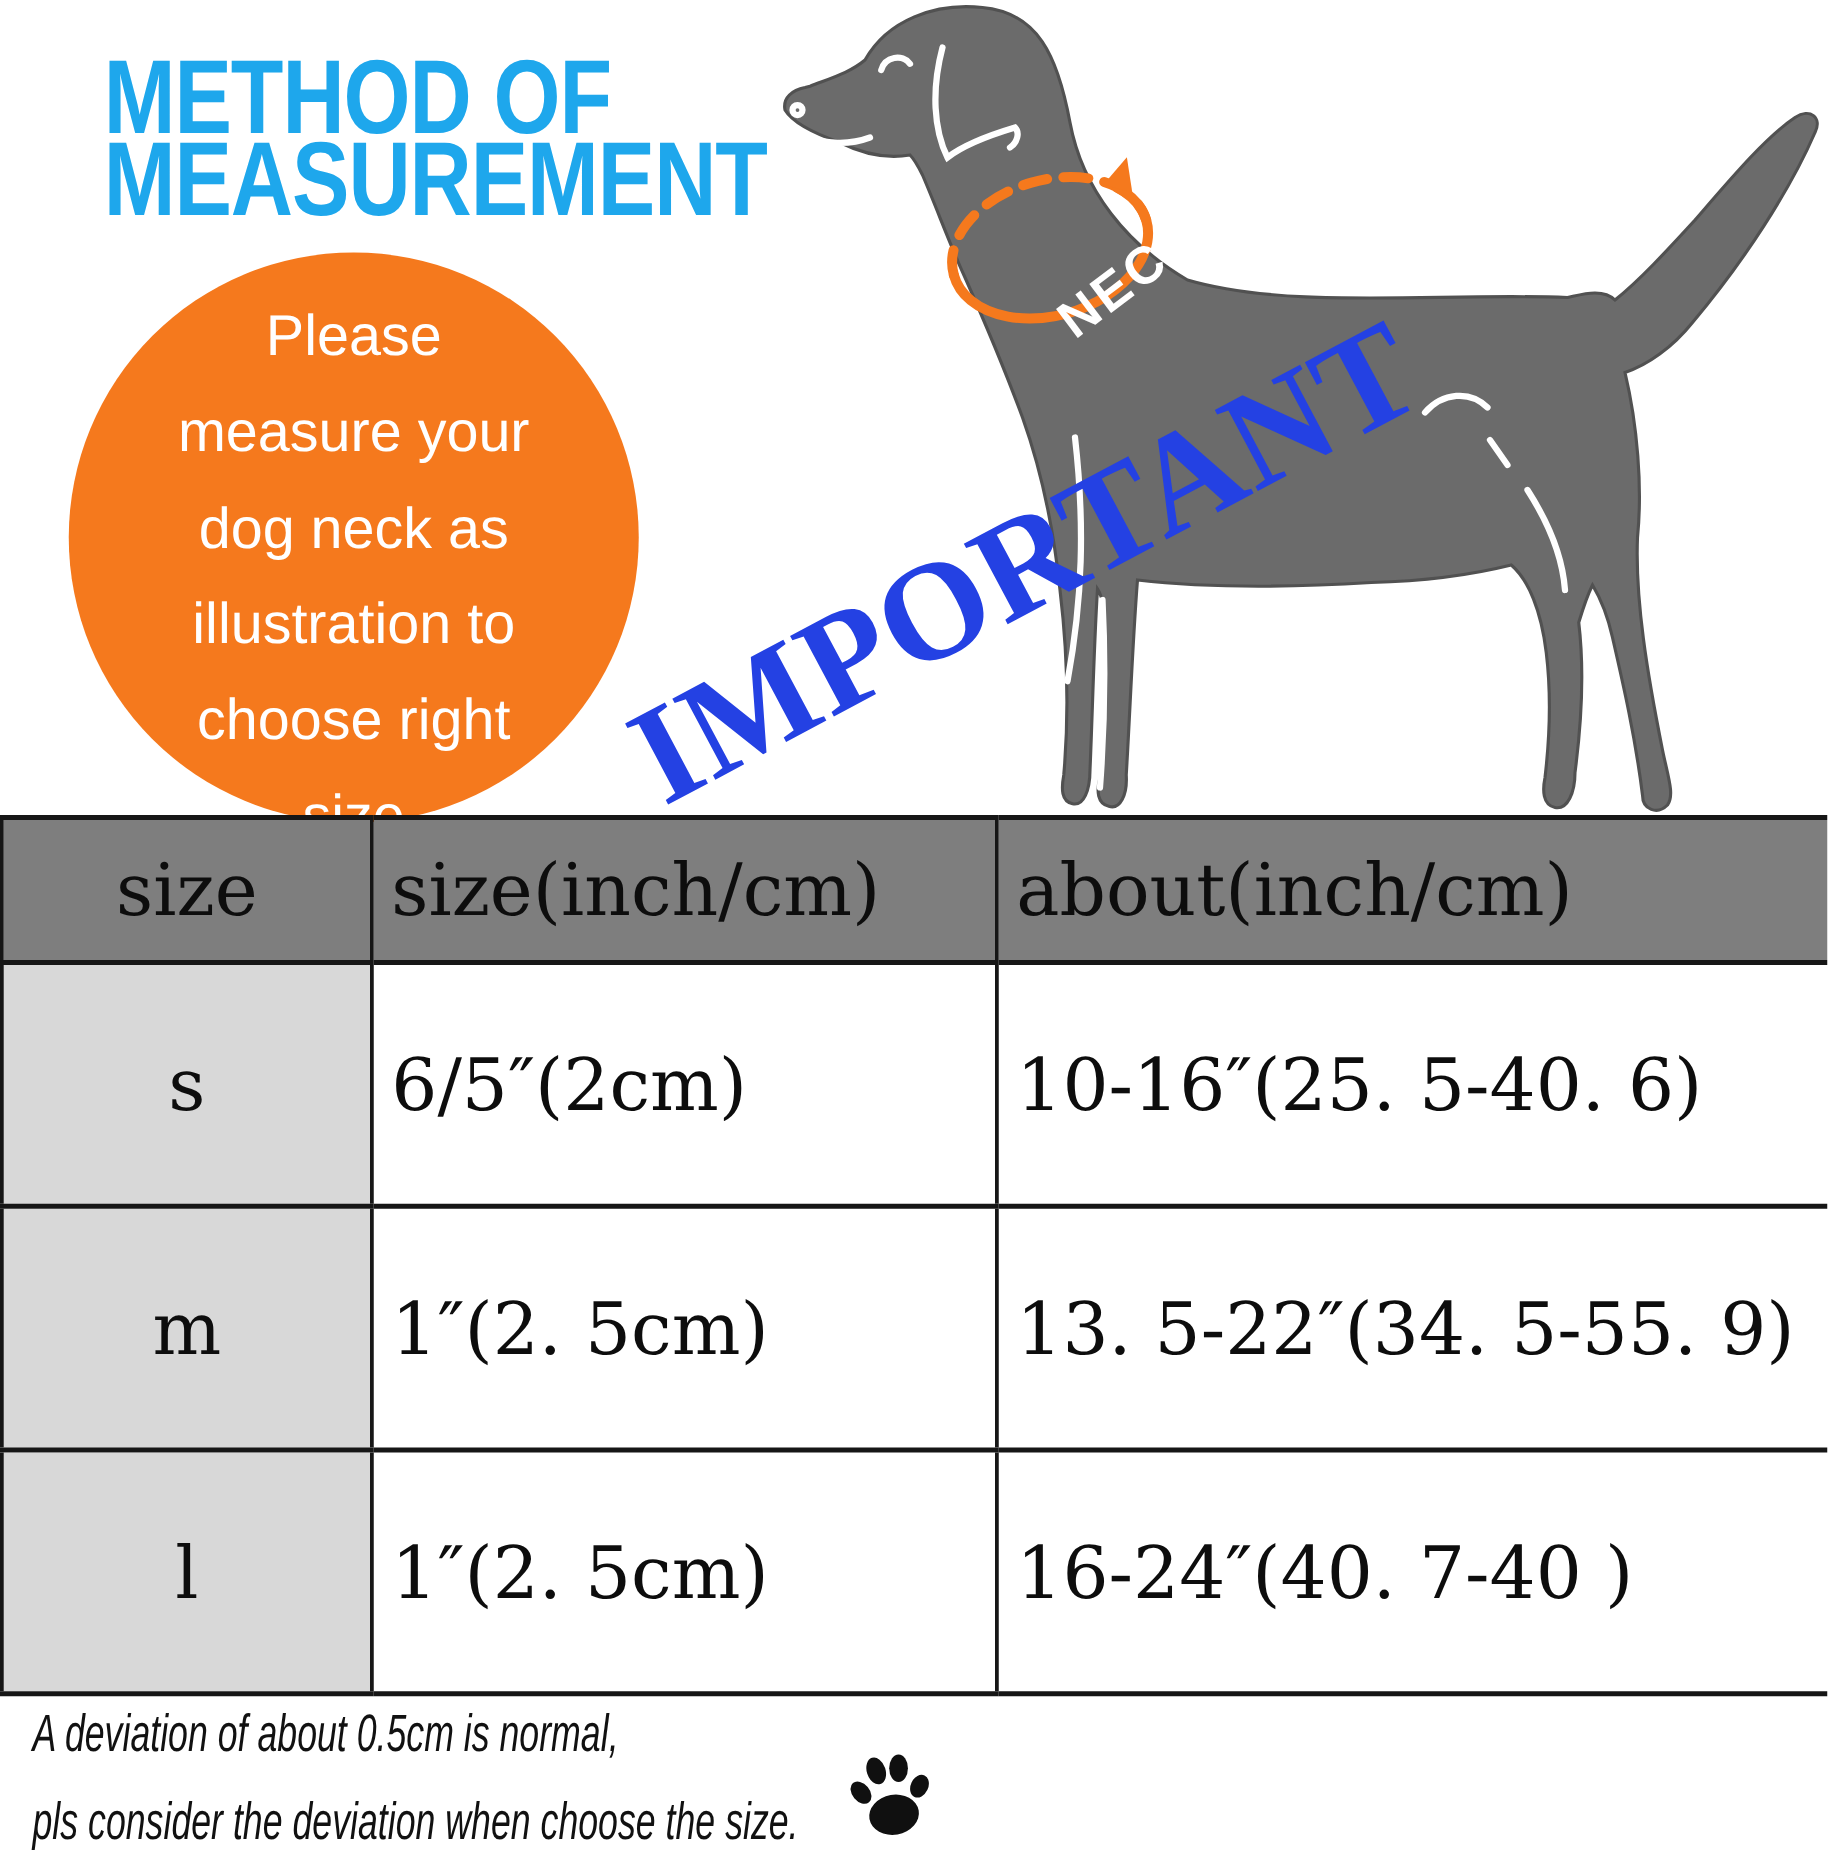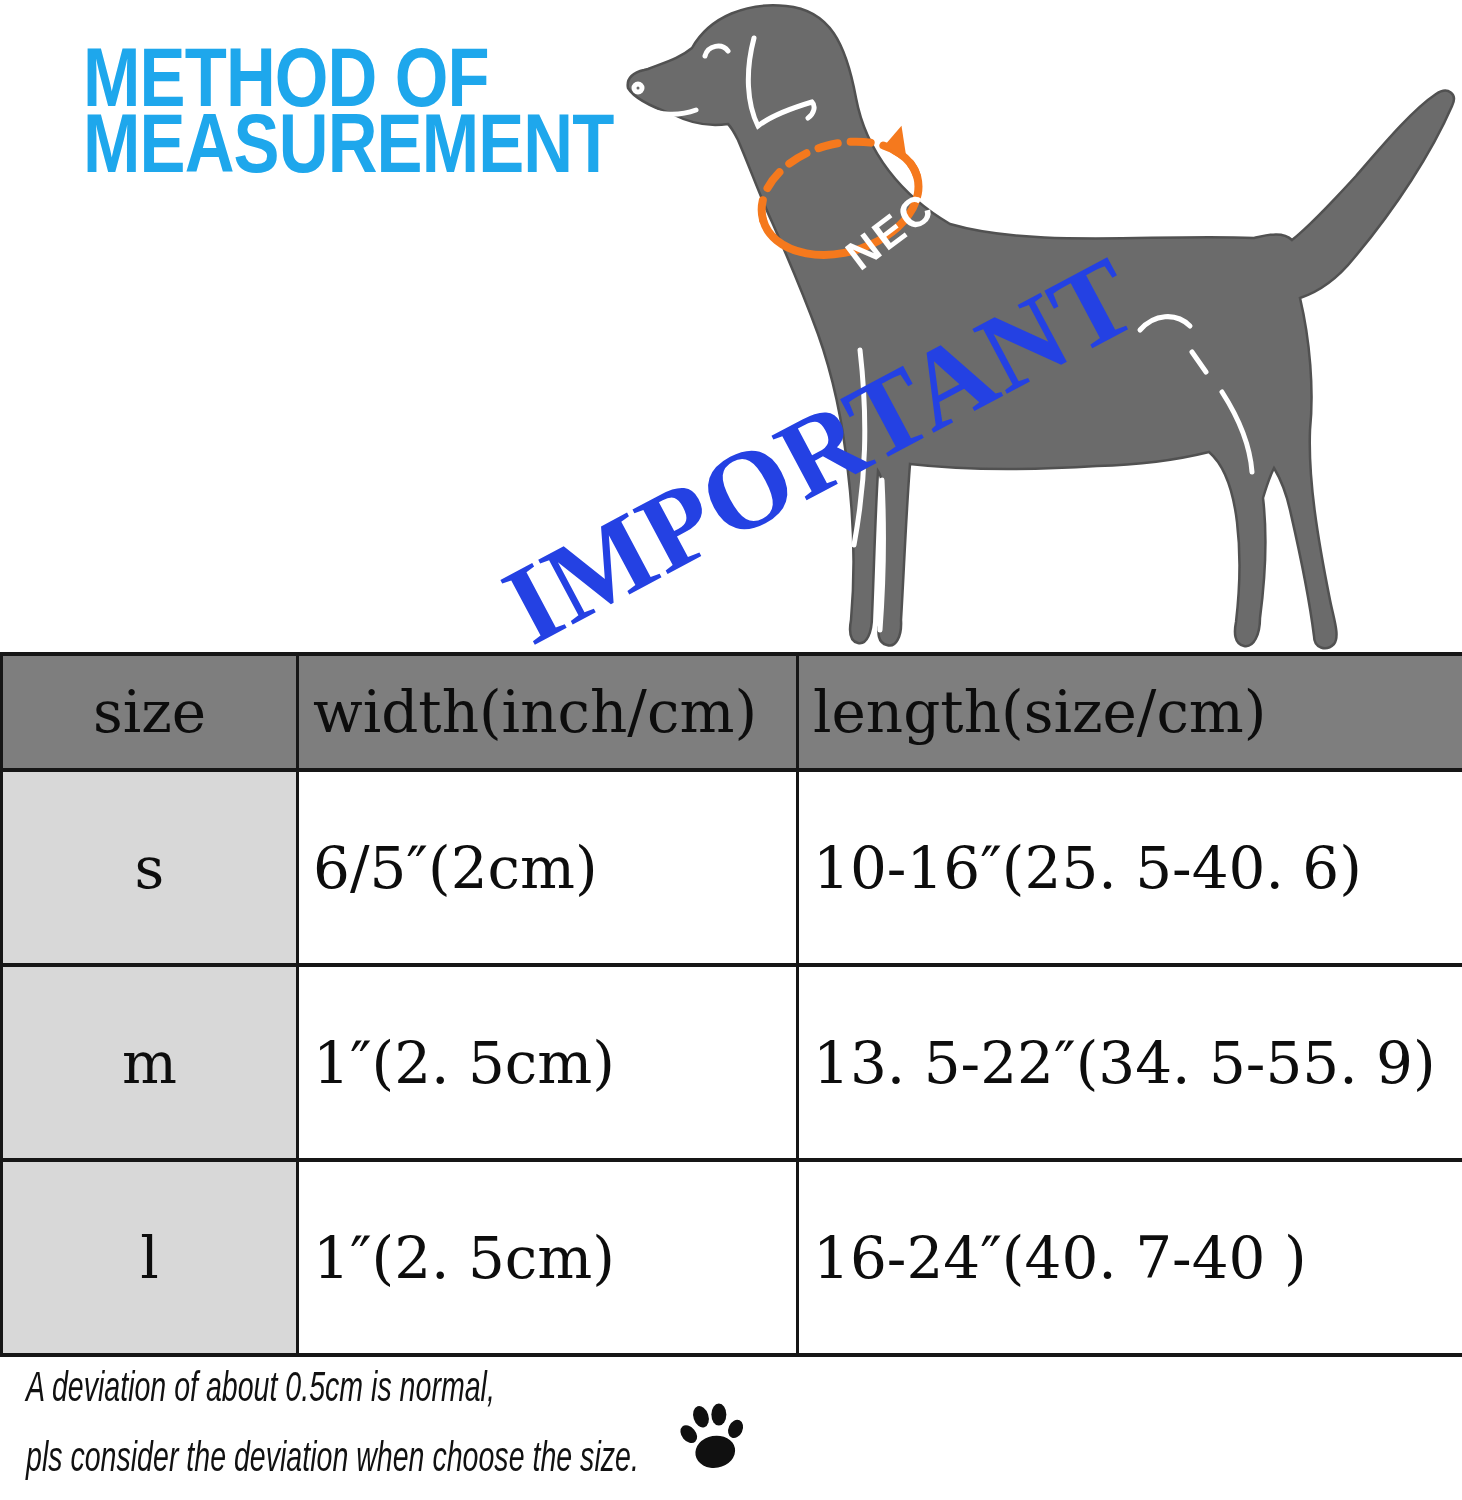--- a/index.html
+++ b/index.html
@@ -85,20 +85,28 @@
 </head>
 <body>
 
 <div class="canvas">
 
   <div class="title">
     <div>METHOD OF</div>
     <div>MEASUREMENT</div>
   </div>
 
+  <div class="circle">
+    <div class="circle-text">Please
+measure your
+dog neck as
+illustration to
+choose right
+size</div>
+  </div>
 
   <div class="dog-wrap">
     <svg width="870" height="660" viewBox="0 0 870 660">
 
       <path d="M 36 88
            C 34 78 42 72 52 70 L 56 69
            C 74 62 88 58 100 48
            C 118 16 156 2 194 6
            C 238 10 254 44 264 98
            C 274 152 310 196 358 224
@@ -165,22 +173,22 @@
 
   <table class="size-table">
     <colgroup>
       <col style="width:296px">
         <col style="width:500px">
         <col style="width:666px">
     </colgroup>
     <thead>
       <tr>
         <th class="size-head">size</th>
-        <th class="val-head">width(inch/cm)</th>
-        <th class="val-head">length(size/cm)</th>
+        <th class="val-head">size(inch/cm)</th>
+        <th class="val-head">about(inch/cm)</th>
       </tr>
     </thead>
     <tbody>
       <tr>
         <td class="size-cell">s</td>
         <td class="val-cell">6/5″(2cm)</td>
         <td class="val-cell">10-16″(25. 5-40. 6)</td>
       </tr>
       <tr>
         <td class="size-cell">m</td>

